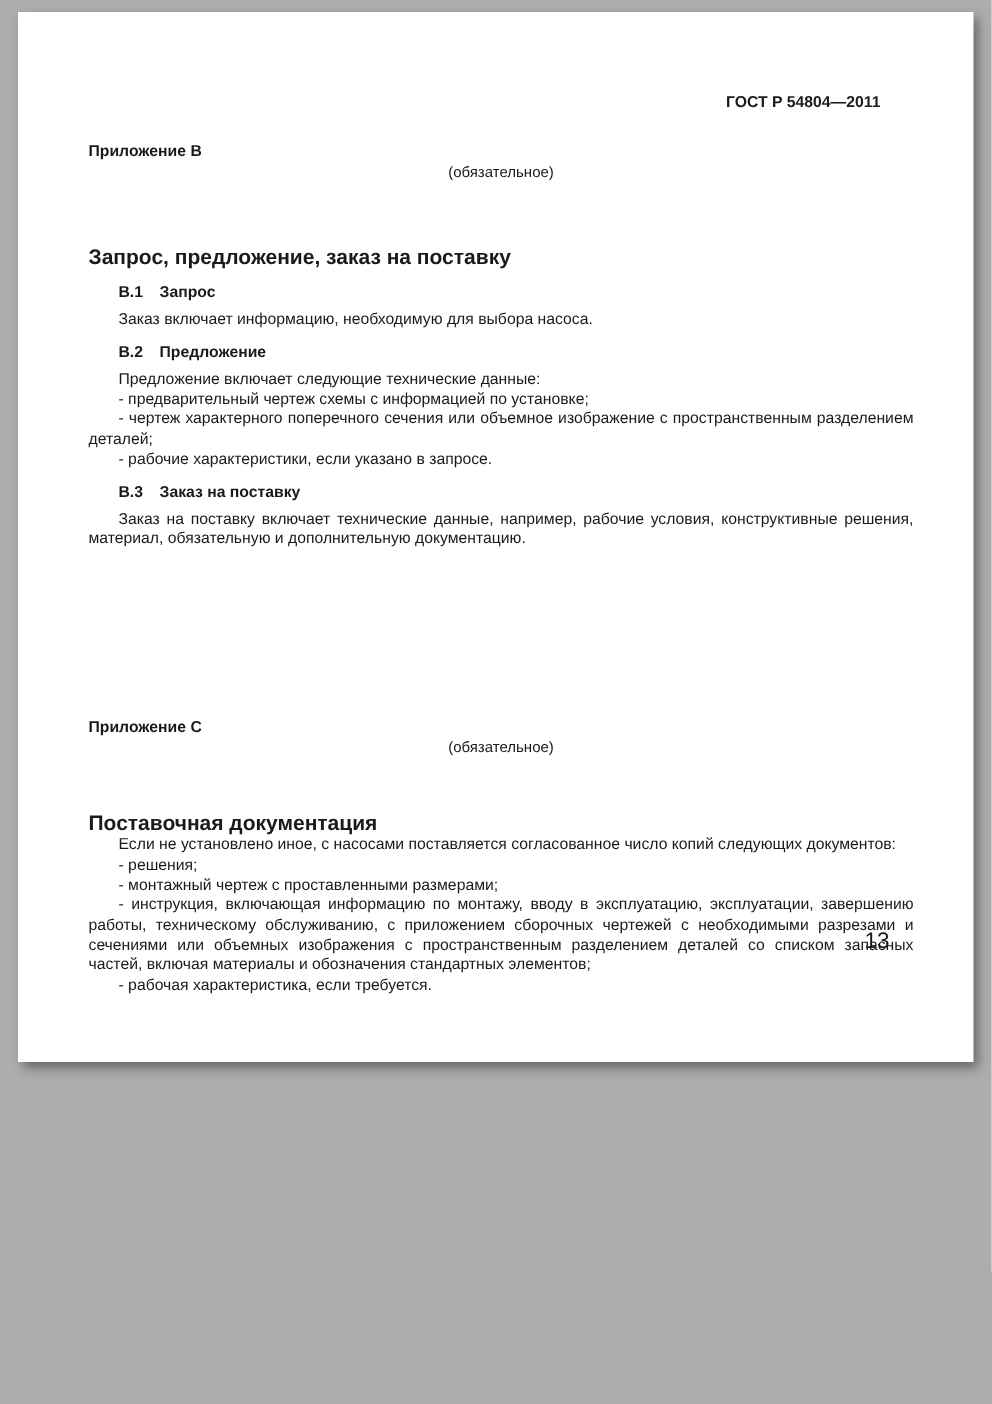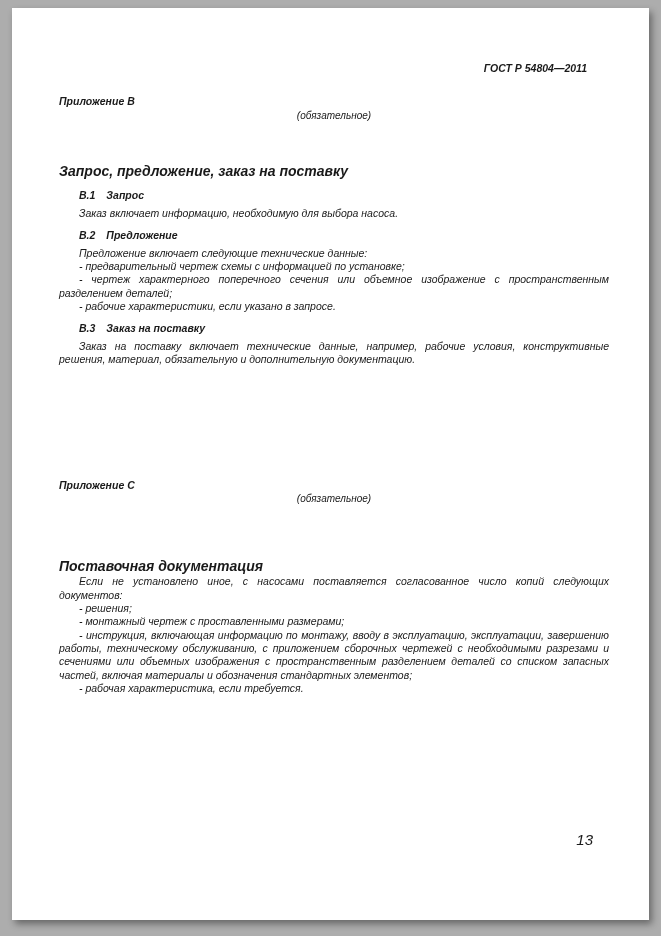--- a/index.html
+++ b/index.html
@@ -10,27 +10,26 @@
     color: #1a1a1a;
   }
   .canvas {
     width: 661px;
     height: 936px;
     background: #adadad;
     overflow: hidden;
   }
   .page {
     width: 637px;
-    height: 912px;
+    height: 700px;
     margin: 8px auto 0 auto;
     background: #ffffff;
     box-shadow: 3px 4px 7px rgba(0,0,0,0.40);
     position: relative;
     padding: 54px 40px 0 47px;
-    font-style: italic;
   }
   .doc-ref {
     text-align: right;
     padding-right: 22px;
     font-weight: bold;
     font-size: 10.5px;
     line-height: 1.25;
   }
   .annex-label {
     text-align: left;
@@ -61,21 +60,21 @@
   .section-num { margin-right: 11px; }
   .body {
     font-size: 10.5px;
     line-height: 1.27;
     text-align: justify;
     text-indent: 20px;
     margin: 0;
   }
   .list-item { margin: 0; }
   .annex-c-block { margin-top: 112px; }
-  .heading-gap { margin-top: 52px; }
+  .heading-gap { margin-top: 34px; }
   .intro-gap { }
   .page-number {
     position: absolute;
     bottom: 72px;
     right: 56px;
     font-size: 15px;
   }
 </style>
 </head>
 <body>

